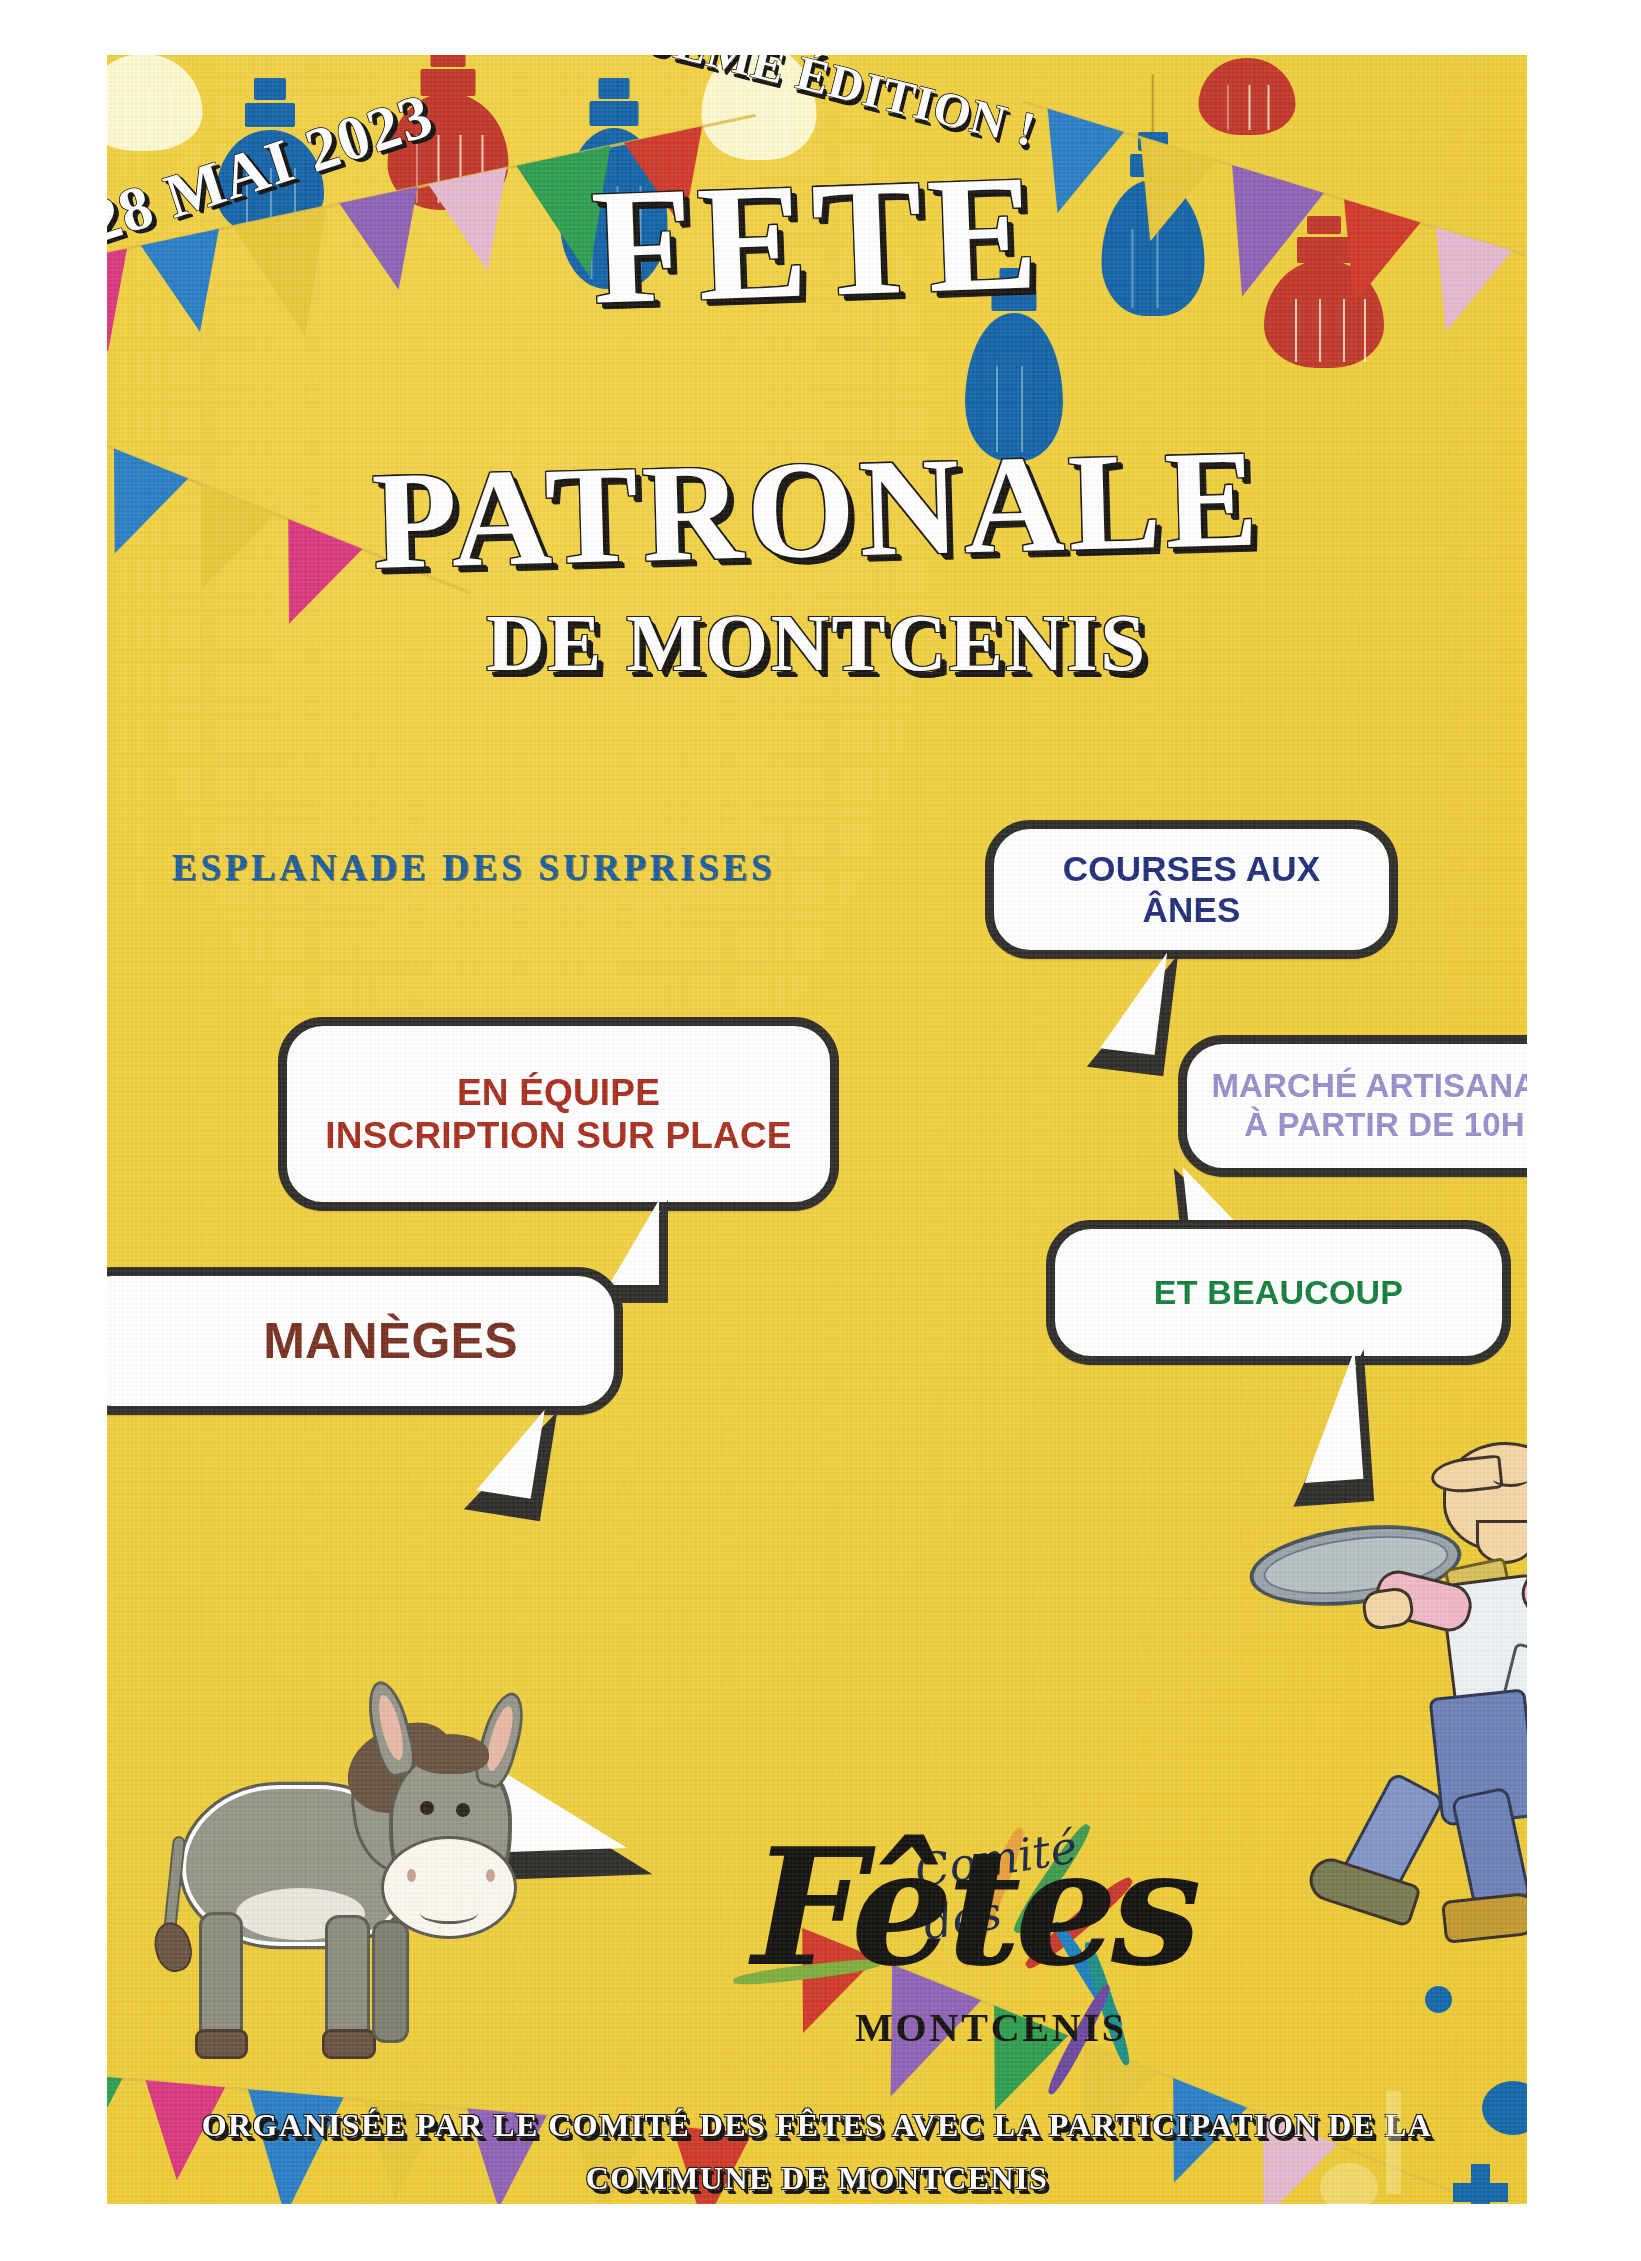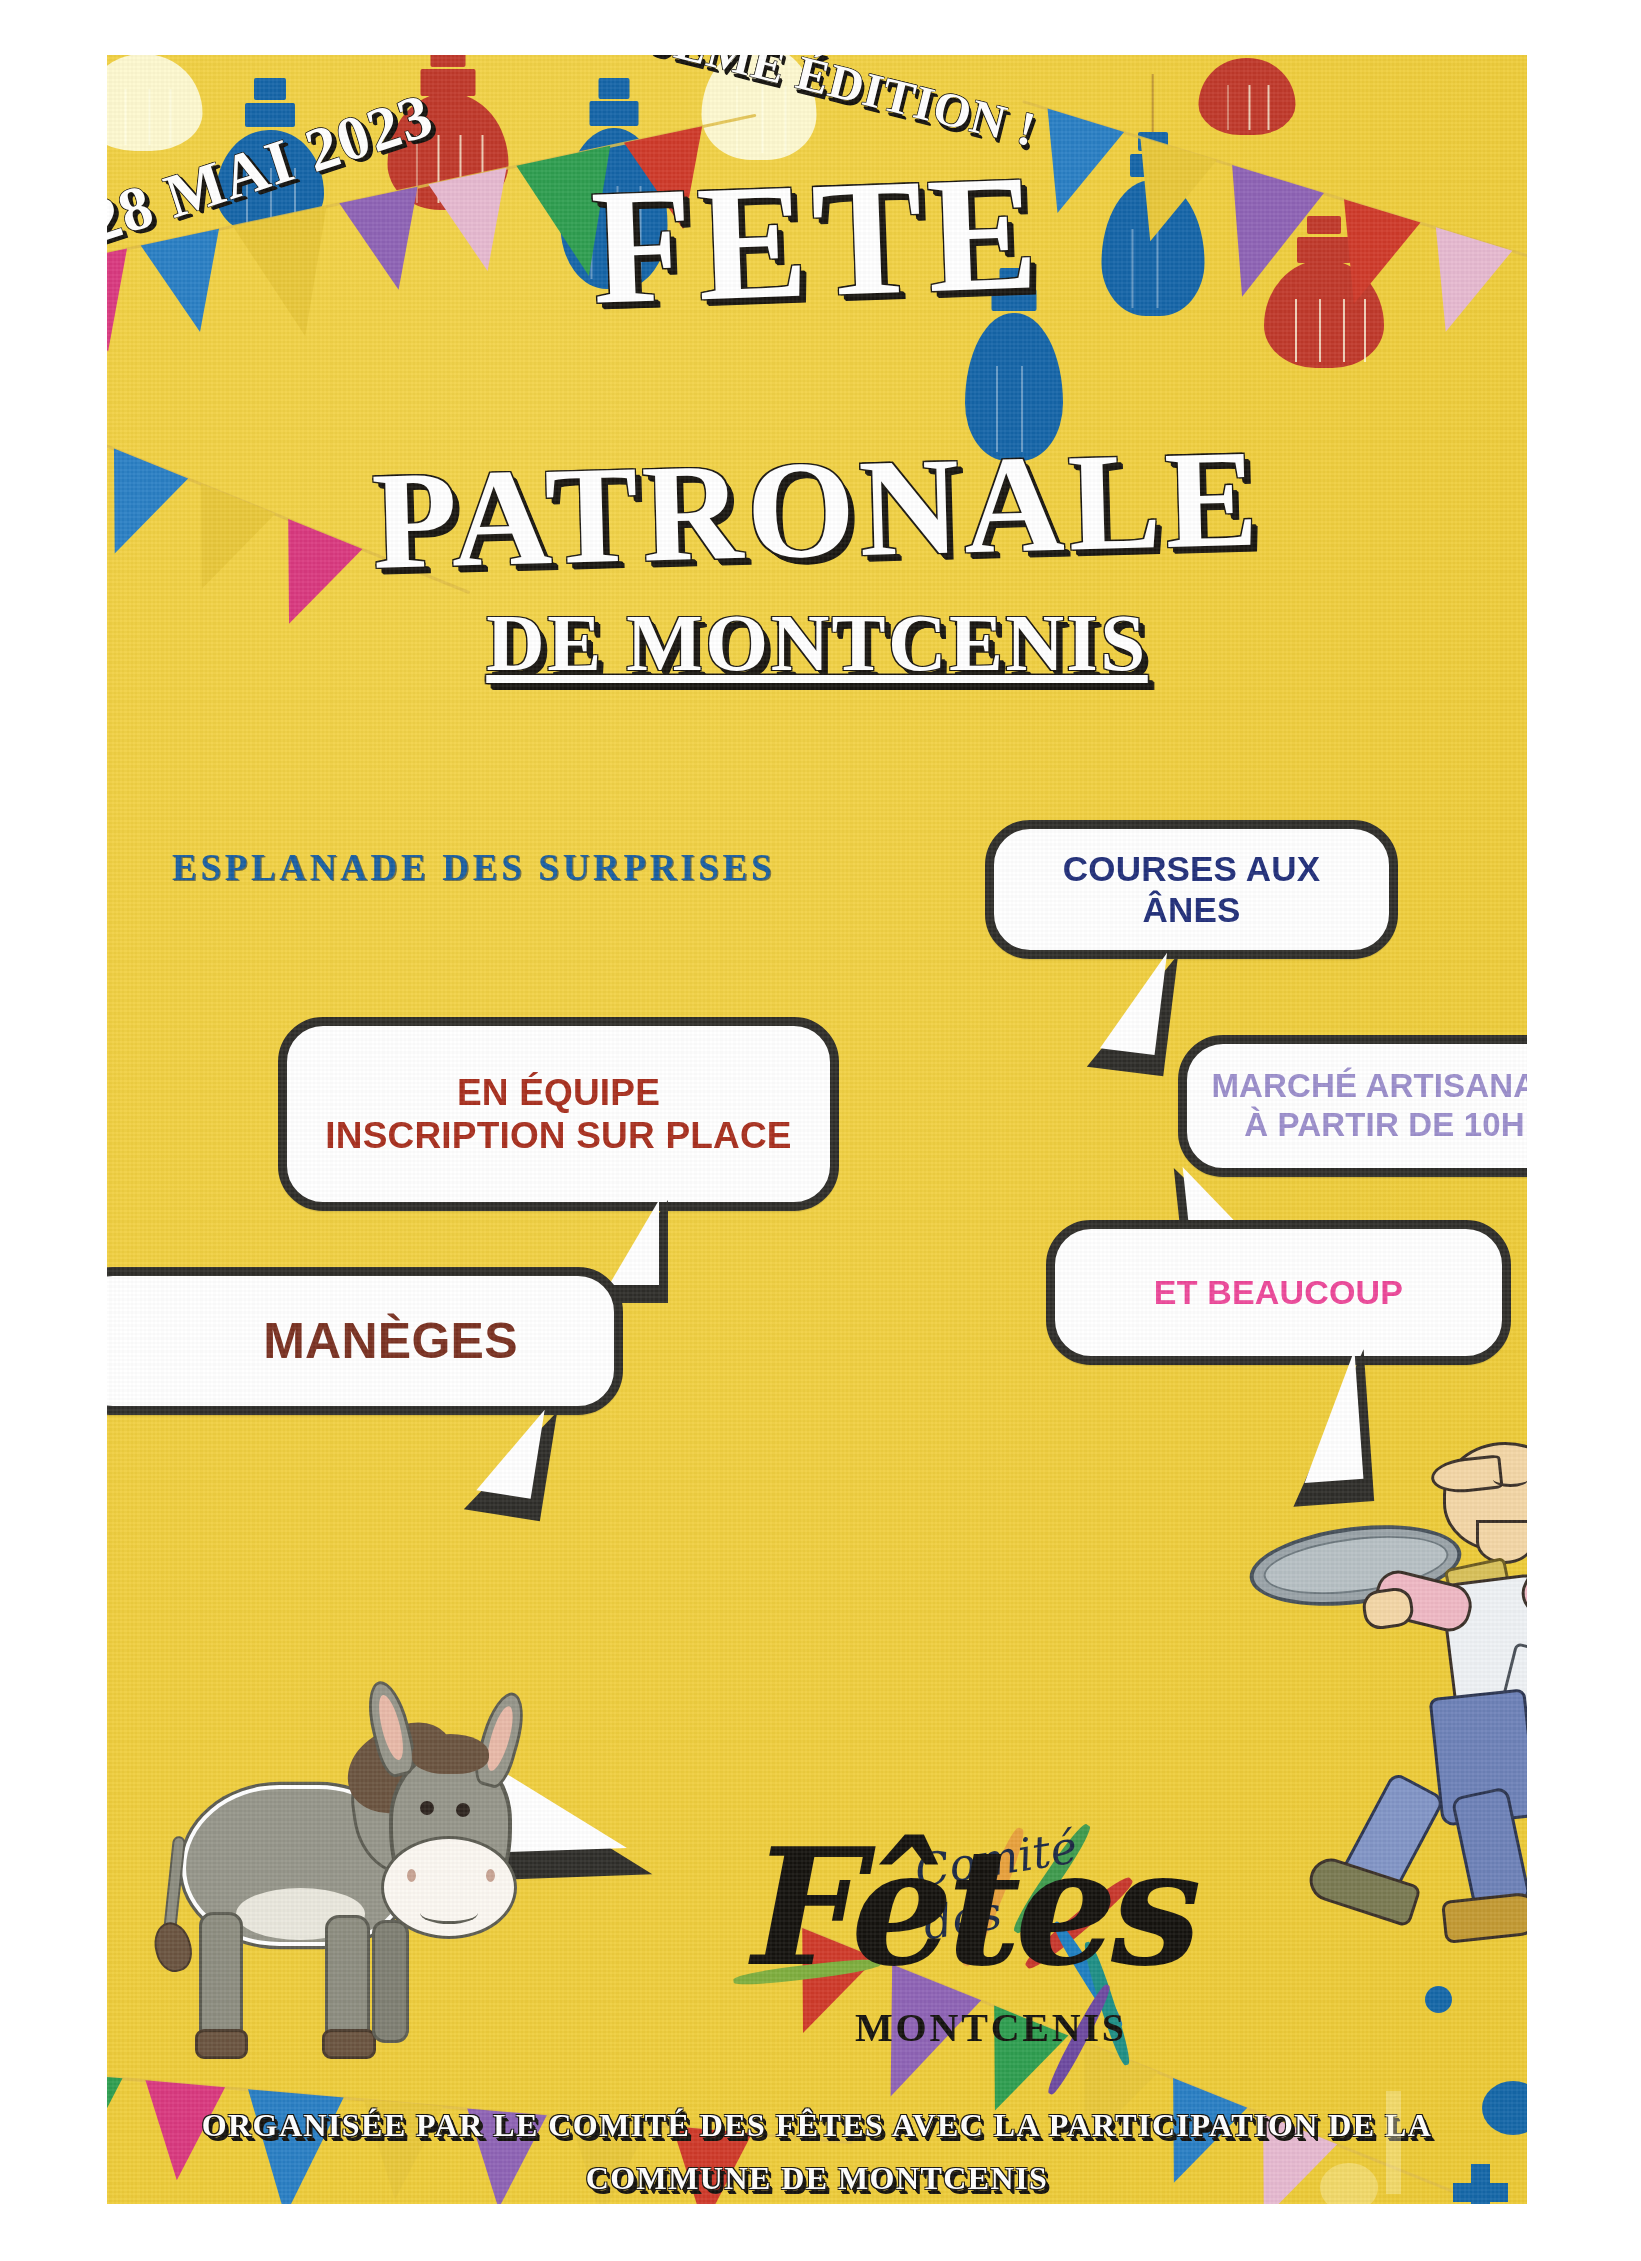--- a/index.html
+++ b/index.html
@@ -308,21 +308,21 @@
     </div>
 
     <div class="arc-word" style="left:490px; top:-6.5px; transform:rotate(14deg); font-size:48px;">
       <span>139ÈME ÉDITION !</span>
     </div>
 
     <div class="outline-title" style="top:90px; font-size:165px; transform:rotate(-2deg);">FETE</div>
 
     <div class="outline-title" style="top:374px; font-size:139px; transform:rotate(-1.5deg);">PATRONALE</div>
 
-    <div class="outline-title" style="top:542px; font-size:81px;text-decoration:underline;">DE MONTCENIS</div>
+    <div class="outline-title" style="top:542px; font-size:81px;">DE MONTCENIS</div>
 
     <div id="venue-line">ESPLANADE DES SURPRISES</div>
 
     <div class="bubble" style="left:878px; top:765px; width:413px; height:139px;">
       <div class="btext" style="color:#22307a; font-size:35px;">
         <div>COURSES AUX</div>
         <div>ÂNES</div>
       </div>
     </div>
     <div class="tail tail-o" style="left:987px; top:894px; border-width:0 0 123px 77px; border-left-color:transparent; border-bottom-color:#2f2e2a; transform:rotate(7deg);"></div>
@@ -340,21 +340,21 @@
     <div class="bubble" style="left:1071px; top:980px; width:413px; height:142px;">
       <div class="btext" style="color:#9b8ecb; font-size:33px;">
         <div>MARCHÉ ARTISANAL</div>
         <div>À PARTIR DE 10H</div>
       </div>
     </div>
     <div class="tail tail-o" style="left:1071px; top:1109px; border-width:0 72px 85px 0; border-right-color:transparent; border-bottom-color:#2f2e2a; transform:rotate(-6deg);"></div>
     <div class="tail tail-i" style="left:1079px; top:1109px; border-width:0 52px 67px 0; border-right-color:transparent; border-bottom-color:#ffffff; transform:rotate(-6deg);"></div>
 
     <div class="bubble" style="left:939px; top:1165px; width:465px; height:145px;">
-      <div class="btext" style="color:#ec4899; font-size:34px;">
+      <div class="btext" style="color:#15803d; font-size:34px;">
         <div>ET BEAUCOUP</div>
       </div>
     </div>
     <div class="tail tail-o" style="left:1181px; top:1297px; border-width:0 0 152px 81px; border-left-color:transparent; border-bottom-color:#2f2e2a; transform:rotate(-4deg);"></div>
     <div class="tail tail-i" style="left:1193px; top:1297px; border-width:0 0 129px 59px; border-left-color:transparent; border-bottom-color:#ffffff; transform:rotate(-4deg);"></div>
 
     <div class="bubble" style="left:-39px; top:1212px; width:555px; height:148px;">
       <div class="btext" style="color:#7a3222; font-size:50px; padding-left:90px;">
         <div>MANÈGES</div>
       </div>

